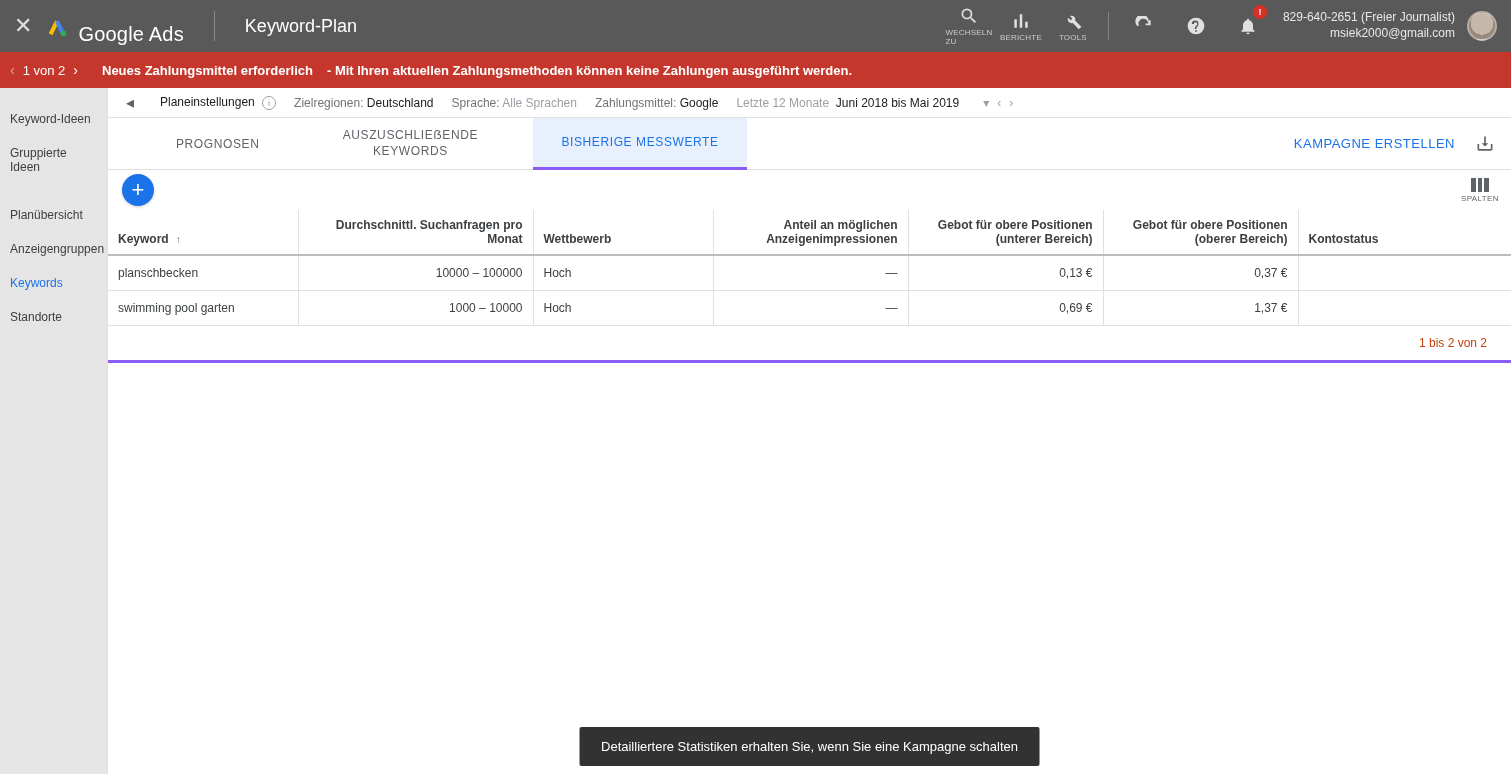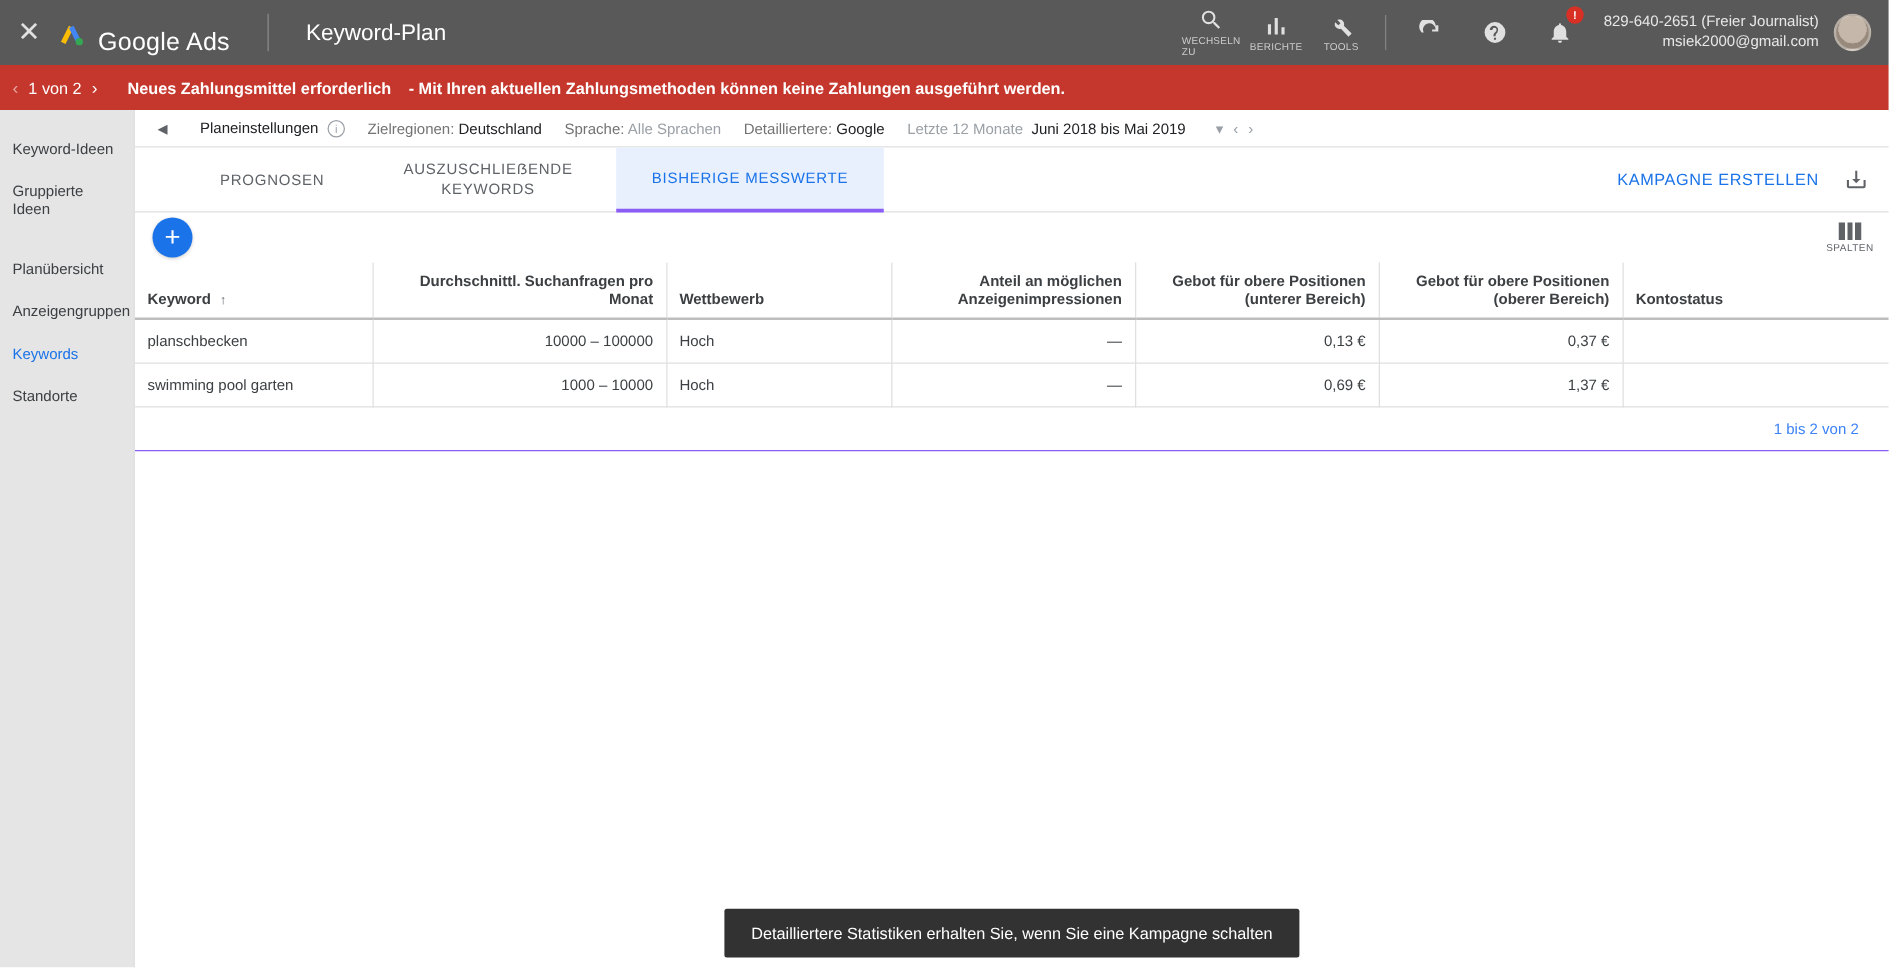--- a/index.html
+++ b/index.html
@@ -38,21 +38,21 @@
 .planbar { height: 30px; display: flex; align-items: center; border-bottom: 1px solid #e0e0e0; padding: 0 10px; font-size: 12px; color: #5f6368; gap: 18px; }
 .planbar .back { width: 24px; text-align: center; font-size: 16px; color: #5f6368; cursor: pointer; }
 .planbar .lbl { color: #737373; }
 .planbar .val { color: #202124; }
 .planbar .light { color: #9aa0a6; }
 .planbar .info { display:inline-flex; width:14px; height:14px; border:1px solid #9aa0a6; border-radius:50%; align-items:center; justify-content:center; font-size:9px; color:#9aa0a6; margin-left:4px; }
 .planbar .date-nav { display:flex; align-items:center; gap:8px; margin-left:6px; color:#9aa0a6; }
 .planbar .dn { cursor:pointer; }
 
 .tabs { height: 52px; display: flex; align-items: center; border-bottom: 1px solid #e0e0e0; padding-left: 40px; justify-content: space-between; padding-right: 16px; }
-.tabs-left { display:flex; gap: 0; }
+.tabs-left { display:flex; gap: 20px; }
 .tab { padding: 0 28px; height: 52px; display:flex; align-items:center; justify-content:center; font-size: 12px; font-weight: 500; color: #5f6368; letter-spacing:.6px; text-align:center; cursor:pointer; }
 .tab-multiline { line-height: 1.3; }
 .tab.active { color: #1a73e8; background: #e8f0fe; border-bottom: 3px solid #8b5cf6; }
 .tabs-right { display:flex; align-items:center; gap: 20px; }
 .create-camp { color:#1a73e8; font-size:13px; font-weight:500; letter-spacing:.5px; cursor:pointer; }
 .dl-icon { width:20px; height:20px; fill:#5f6368; cursor:pointer; }
 
 .table-toolbar { height: 40px; display:flex; align-items:center; justify-content:space-between; padding: 0 12px; }
 .fab { width: 32px; height: 32px; border-radius: 50%; background: #1a73e8; color:#fff; display:flex; align-items:center; justify-content:center; font-size:22px; cursor:pointer; box-shadow: 0 1px 3px rgba(0,0,0,.2); margin-left: 2px; }
 .cols-btn { display:flex; flex-direction:column; align-items:center; cursor:pointer; color:#5f6368; }
@@ -60,21 +60,21 @@
 .cols-icon span { flex:1; background:#5f6368; }
 .cols-label { font-size:8px; margin-top:2px; letter-spacing:.4px; }
 
 table.kw { width: 100%; border-collapse: collapse; font-size: 12px; }
 table.kw th { text-align:left; font-weight:bold; color:#3c4043; padding: 8px 10px; border-bottom: 2px solid #bdbdbd; border-right: 1px solid #e0e0e0; vertical-align: bottom; }
 table.kw th.right, table.kw td.right { text-align:right;margin-top:29px; }
 table.kw td { padding: 10px 10px; border-bottom: 1px solid #e0e0e0; border-right: 1px solid #e0e0e0; color:#3c4043; }
 table.kw th:last-child, table.kw td:last-child { border-right: none; }
 .sort-arrow { font-size:10px; color:#5f6368; margin-left:4px; }
 
-.pager { text-align:right; padding: 10px 24px; font-size:12px; color:#3b82f6; border-bottom: 1px solid #8b5cf6; }
+.pager { text-align:right; padding: 10px 24px; font-size:12px; color:#c2410c; border-bottom: 3px solid #8b5cf6; }
 
 .toast { position: absolute; bottom: 8px; left: 50%; transform: translateX(-50%); background: #323232; color: #fff; padding: 12px 22px; font-size: 13px; border-radius: 2px; }
 
 .logo-txt { font-size: 20px; color: #fff; font-weight: 400; letter-spacing:.2px;margin-top:16px; }
 .brand-icon { width:22px; height:22px; }
 </style>
 </head>
 <body>
 
 <div class="header">
@@ -166,21 +166,21 @@
       </span>
       <span>
         <span class="lbl">Zielregionen:</span>
         <span class="val">Deutschland</span>
       </span>
       <span>
         <span class="lbl">Sprache:</span>
         <span class="light">Alle Sprachen</span>
       </span>
       <span>
-        <span class="lbl">Detailliertere:</span>
+        <span class="lbl">Zahlungsmittel:</span>
         <span class="val">Google</span>
       </span>
       <span>
         <span class="light">Letzte 12 Monate</span>&nbsp;
         <span class="val">Juni 2018 bis Mai 2019</span>
       </span>
       <span class="date-nav">
         <span class="dn">▾</span>
         <span class="dn">‹</span>
         <span class="dn">›</span>

